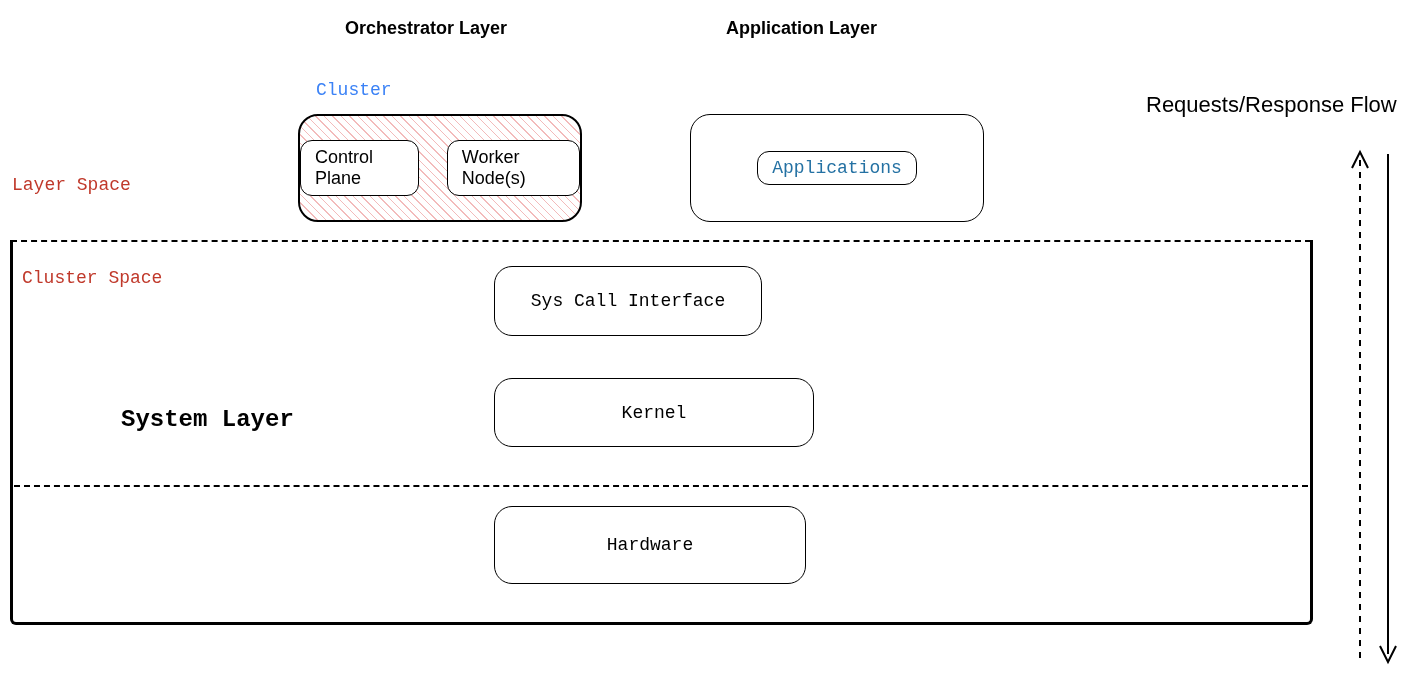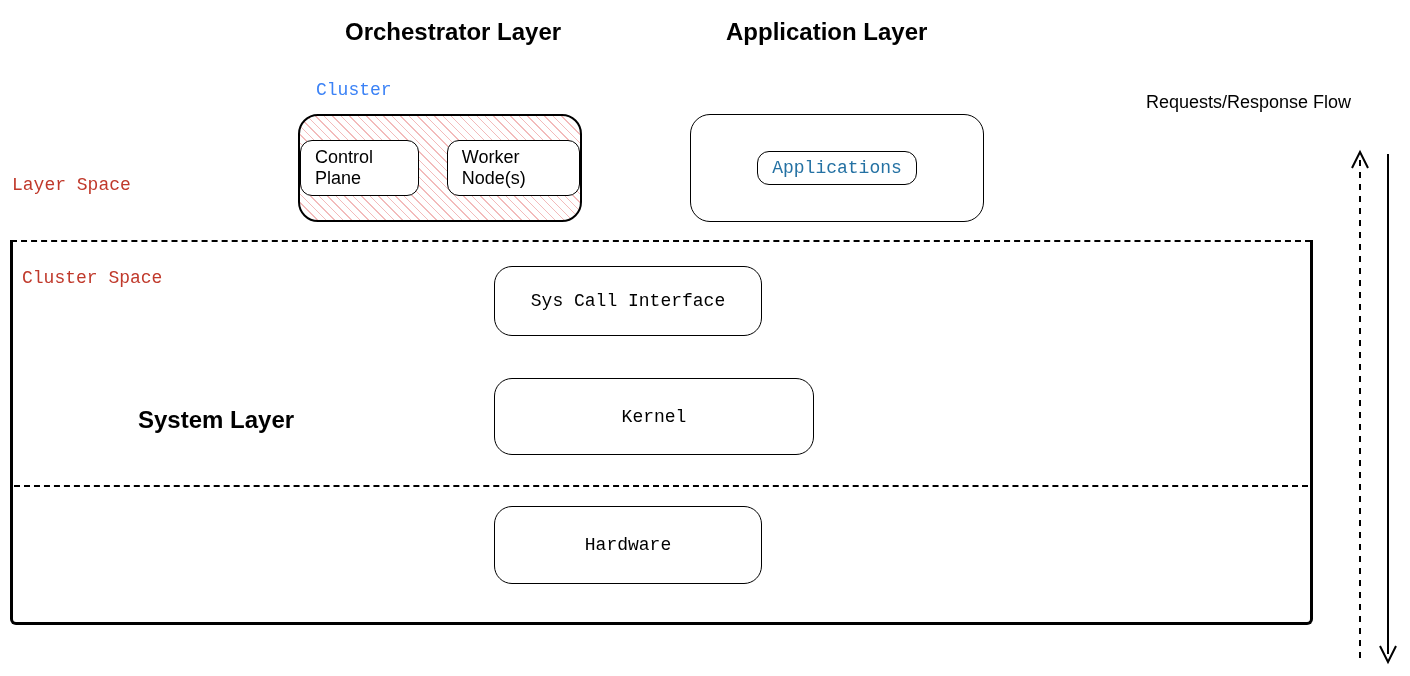--- a/index.html
+++ b/index.html
@@ -7,40 +7,40 @@
       width: 1410px;
       height: 676px;
       background: #ffffff;
       font-family: -apple-system, BlinkMacSystemFont, "Segoe UI", Helvetica, Arial, sans-serif;
       position: relative;
       color: #000;
     }
     .heading {
       position: absolute;
       font-weight: 800;
-      font-size: 24px;
+      font-size: 18px;
     }
     .mono {
       font-family: "Courier New", Courier, monospace;
     }
     .space-label {
       position: absolute;
       font-size: 18px;
       color: #c0392b;
       font-family: "Courier New", Courier, monospace;
     }
     .cluster-label {
       position: absolute;
       font-size: 18px;
       font-family: "Courier New", Courier, monospace;
       color: #3b82f6;
     }
     .flow-label {
       position: absolute;
-      font-size: 18px;
+      font-size: 22px;
       color: #000;
     }
     .box {
       position: absolute;
       border: 2px solid #000;
       border-radius: 20px;
       display: flex;
       align-items: center;
       justify-content: center;
       font-size: 18px;
@@ -117,29 +117,29 @@
     <div class="inner-box mono" style="color:#2471a3; min-width:160px;">Applications</div>
   </div>
 </div>
 
 <div class="dash-line" style="left:11px; top:240px; width:1300px;"></div>
 
 <div class="system-container" style="left:10px; top:240px; width:1303px; height:385px;"></div>
 
 <div class="space-label" style="left:22px; top:268px;">Cluster Space</div>
 
-<div class="system-title" style="left:138px; top:406px;">System Layer</div>
+<div class="system-title" style="left:121px; top:406px;font-family:Liberation Mono, monospace;">System Layer</div>
 
 <div class="box box-thin mono" style="left:494px; top:266px; width:268px; height:70px; border-radius:18px;">Sys Call Interface</div>
 
-<div class="box box-thin mono" style="left:494px; top:378px; width:320px; height:77px; border-radius:18px;">Kernel</div>
+<div class="box box-thin mono" style="left:494px; top:378px; width:320px; height:69px; border-radius:18px;">Kernel</div>
 
 <div class="dash-line" style="left:14px; top:485px; width:1294px;"></div>
 
-<div class="box box-thin mono" style="left:494px; top:506px; width:268px; height:78px; border-radius:18px;text-align:center;">Hardware</div>
+<div class="box box-thin mono" style="left:494px; top:506px; width:312px; height:78px; border-radius:18px;text-align:center;">Hardware</div>
 
 <div class="arrow-container" style="left:1352px; top:148px;">
   <svg width="50" height="520">
 
     <line x1="8" y1="12" x2="8" y2="510" stroke="#000" stroke-width="2" stroke-dasharray="6,6"></line>
     <polyline points="0,20 8,4 16,20" fill="none" stroke="#000" stroke-width="2"></polyline>
 
     <line x1="36" y1="6" x2="36" y2="506" stroke="#000" stroke-width="2"></line>
     <polyline points="28,498 36,514 44,498" fill="none" stroke="#000" stroke-width="2"></polyline>
   </svg>

